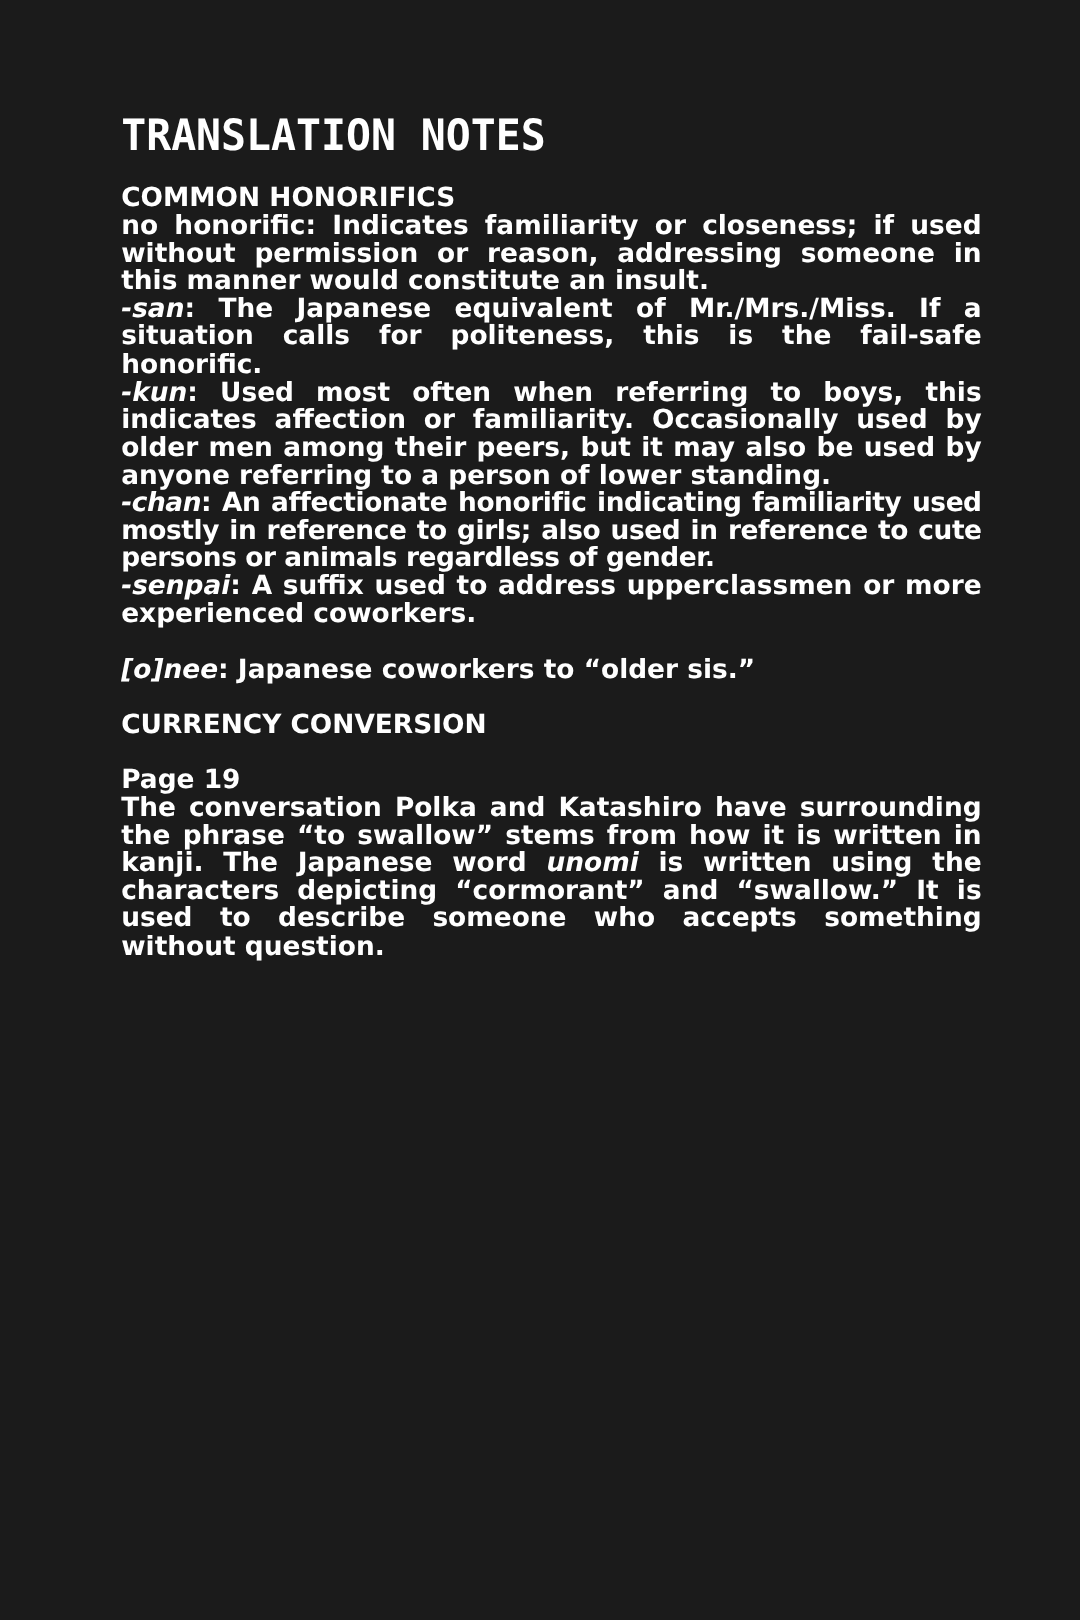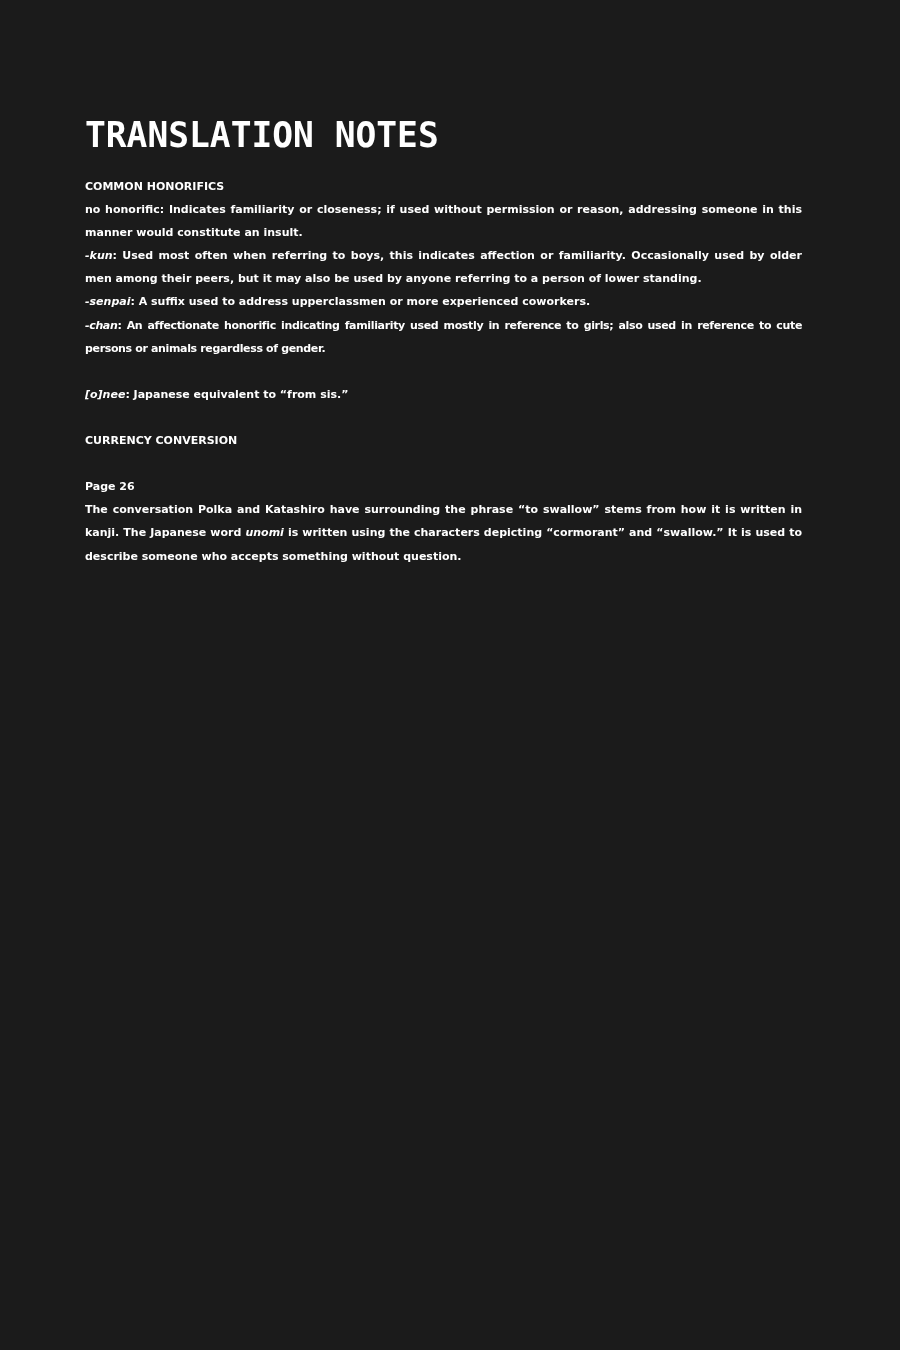--- a/index.html
+++ b/index.html
@@ -10,38 +10,37 @@
     body {
       width: 900px;
       height: 1350px;
       position: relative;
       overflow: hidden;
       color: #ffffff;
       font-family: "DejaVu Sans", sans-serif;
     }
     .page {
       position: absolute;
-      left: 85px;
+      left: 101px;
       top: 92px;
       width: 717px;
-      margin-top: 21px;
     }
     .title {
       font-family: "DejaVu Sans Mono", monospace;
       font-weight: bold;
       font-size: 36px;
       line-height: 44px;
       letter-spacing: 0px;
       margin: 0 0 18px 0;
       text-transform: uppercase;
       transform: scaleX(0.96);
       transform-origin: left center;
     }
     .section {
-      font-size: 11px;
+      font-size: 22px;
       line-height: 23.1px;
       font-weight: bold;
     }
     .heading {
       text-transform: uppercase;
     }
     .para {
       text-align: justify;
       text-align-last: left;
     }
@@ -59,39 +58,40 @@
 <body>
 
 <div class="page">
   <h1 class="title">Translation Notes</h1>
 
   <div class="section">
     <div class="heading">COMMON HONORIFICS</div>
 
     <div class="para"><span>no honorific</span><span>: Indicates familiarity or closeness; if used without permission or reason, addressing someone in this manner would constitute an insult.</span></div>
 
+    <div class="para"><span class="term">-san</span><span>: The Japanese equivalent of Mr./Mrs./Miss. If a situation calls for politeness, this is the fail-safe honorific.</span></div>
 
 
     <div class="para"><span class="term">-kun</span><span>: Used most often when referring to boys, this indicates affection or familiarity. Occasionally used by older men among their peers, but it may also be used by anyone referring to a person of lower standing.</span></div>
 
+    <div class="para condensed"><span class="term">-chan</span><span>: An affectionate honorific indicating familiarity used mostly in reference to girls; also used in reference to cute persons or animals regardless of gender.</span></div>
+
     <div class="para"><span class="term">-senpai</span><span>: A suffix used to address upperclassmen or more experienced coworkers.</span></div>
-
-    <div class="para condensed"><span class="term">-chan</span><span>: An affectionate honorific indicating familiarity used mostly in reference to girls; also used in reference to cute persons or animals regardless of gender.</span></div>
 
 
     <div class="gap"></div>
 
-    <div class="para"><span class="term">[o]nee</span><span>: Japanese equivalent to “from sis.”</span></div>
+    <div class="para"><span class="term">[o]nee</span><span>: Japanese coworkers to “older sis.”</span></div>
 
 
     <div class="gap"></div>
 
     <div class="heading">CURRENCY CONVERSION</div>
 
     <div class="gap"></div>
 
-    <div>Page 26</div>
+    <div>Page 19</div>
     <div class="para"><span>The conversation Polka and Katashiro have surrounding the phrase “to swallow” stems from how it is written in kanji. The Japanese word </span><span class="term">unomi</span><span> is written using the characters depicting “cormorant” and “swallow.” It is used to describe someone who accepts something without question.</span></div>
 
     <div class="gap"></div>
 
   </div>
 </div>
 
 </body></html>

